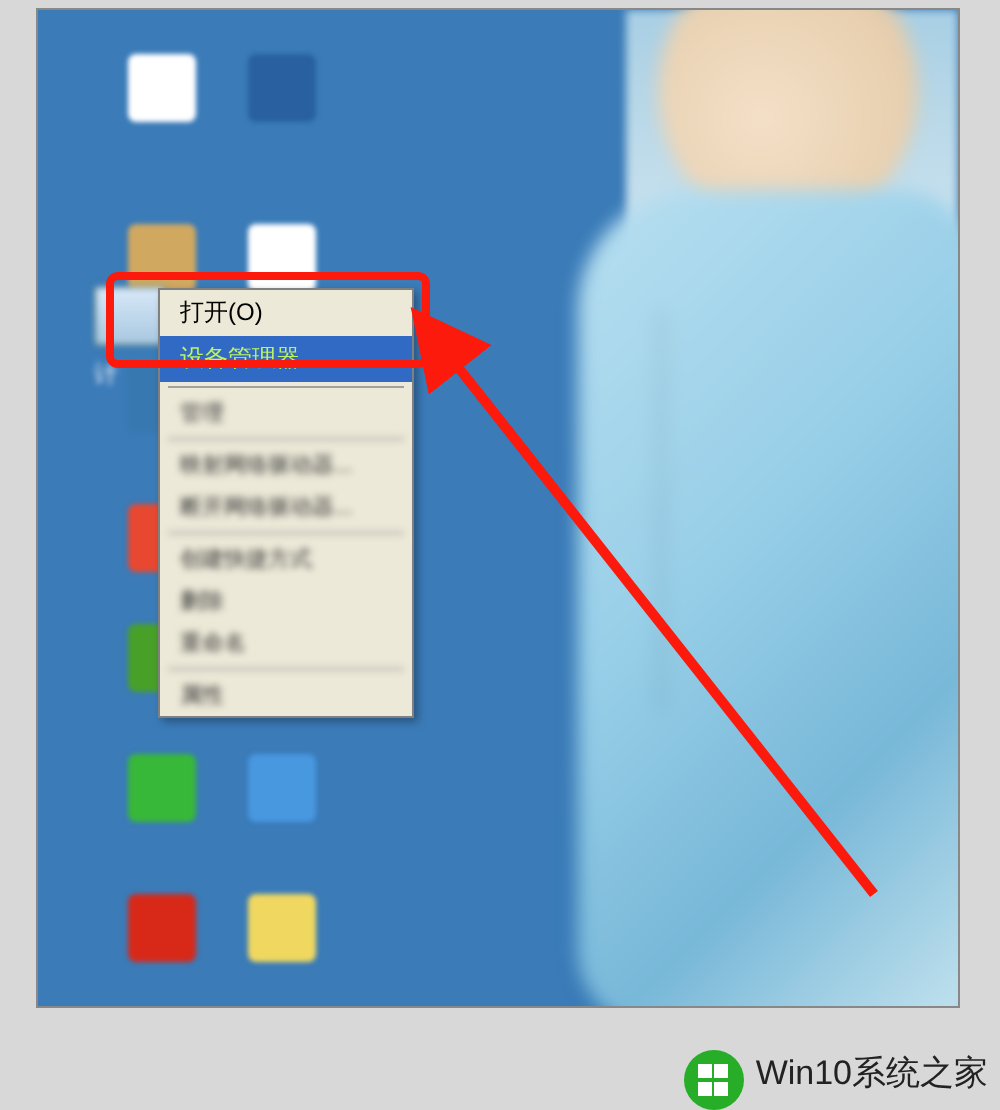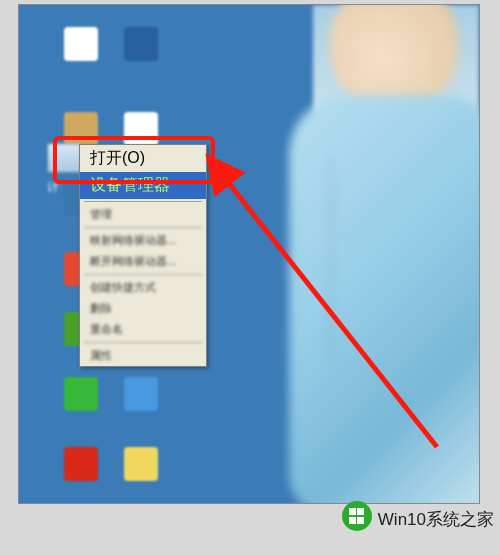--- a/index.html
+++ b/index.html
@@ -116,21 +116,21 @@
       left: 60px;
       top: 139px;
       width: 128px;
       background: #ece9d8;
       border: 1px solid #808080;
       box-shadow: 2px 2px 4px rgba(0,0,0,0.3);
       font-size: 12px;
     }
     .menu-item {
       padding: 3px 10px;
-      font-size: 16px;
+      font-size: 12px;
       color: #000;
       cursor: default;
     }
     .menu-item.highlighted {
       background: #316ac5;
       color: #bef264;
     }
     .menu-sep {
       height: 1px;
       background: #a0a0a0;
@@ -158,23 +158,23 @@
       position: absolute;
       left: 0;
       top: 0;
       width: 100%;
       height: 100%;
       pointer-events: none;
     }
     .watermark {
       position: absolute;
       right: 6px;
-      bottom: 24px;
+      bottom: 0;
       display: flex;
-      align-items: flex-end;
+      align-items: flex-start;
       gap: 6px;
     }
     .wm-logo {
       width: 30px;
       height: 30px;
       background: #28ad28;
       border-radius: 50%;
       display: flex;
       align-items: center;
       justify-content: center;

